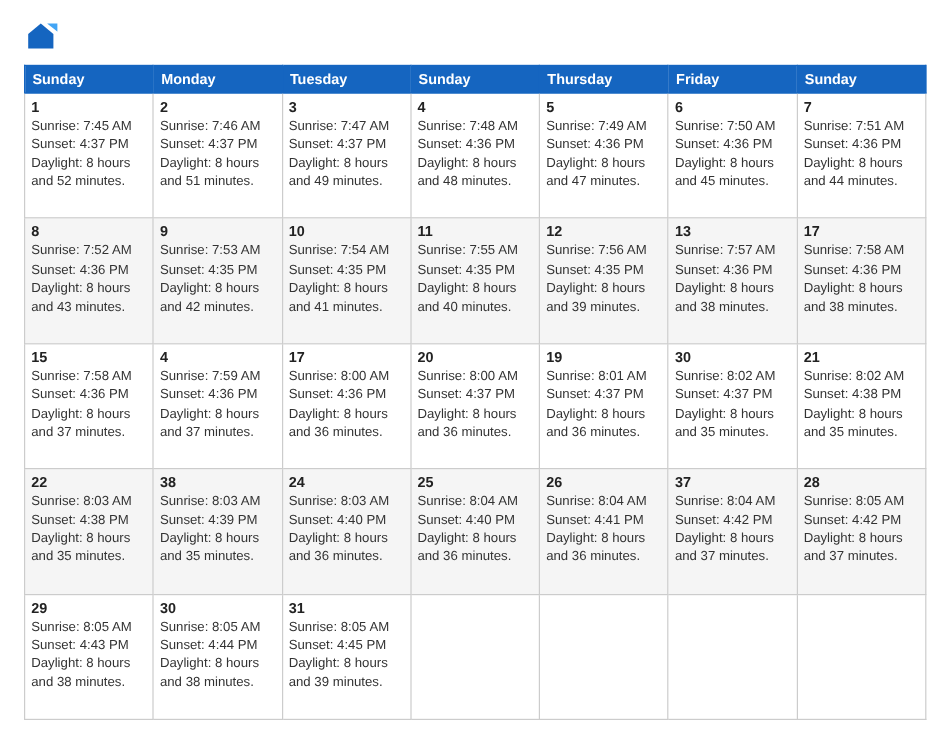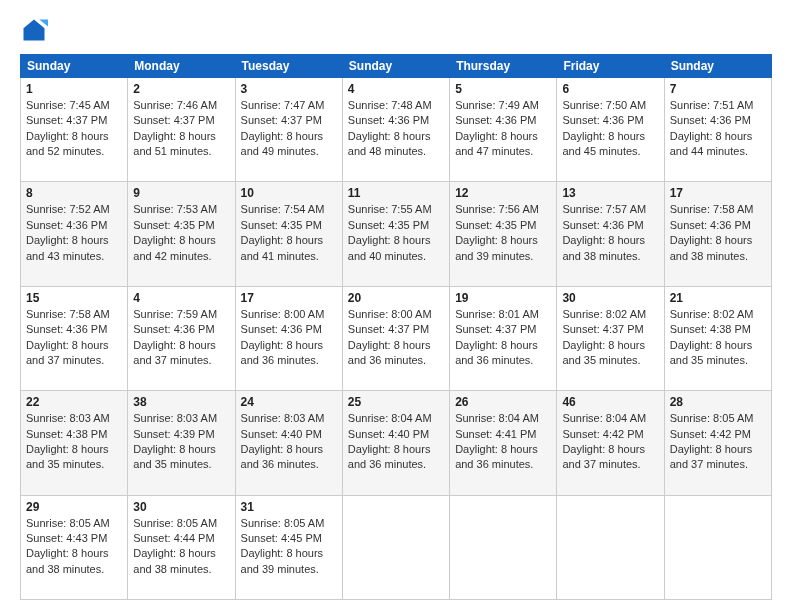--- a/index.html
+++ b/index.html
@@ -237,21 +237,21 @@
           </td>
           <td>
             <span class="day-number">25</span>
             <div class="day-info">Sunrise: 8:04 AM<br>Sunset: 4:40 PM<br>Daylight: 8 hours and 36 minutes.</div>
           </td>
           <td>
             <span class="day-number">26</span>
             <div class="day-info">Sunrise: 8:04 AM<br>Sunset: 4:41 PM<br>Daylight: 8 hours and 36 minutes.</div>
           </td>
           <td>
-            <span class="day-number">46</span>
+            <span class="day-number">37</span>
             <div class="day-info">Sunrise: 8:04 AM<br>Sunset: 4:42 PM<br>Daylight: 8 hours and 37 minutes.</div>
           </td>
           <td>
             <span class="day-number">28</span>
             <div class="day-info">Sunrise: 8:05 AM<br>Sunset: 4:42 PM<br>Daylight: 8 hours and 37 minutes.</div>
           </td>
         </tr>
         <tr>
           <td>
             <span class="day-number">29</span>

